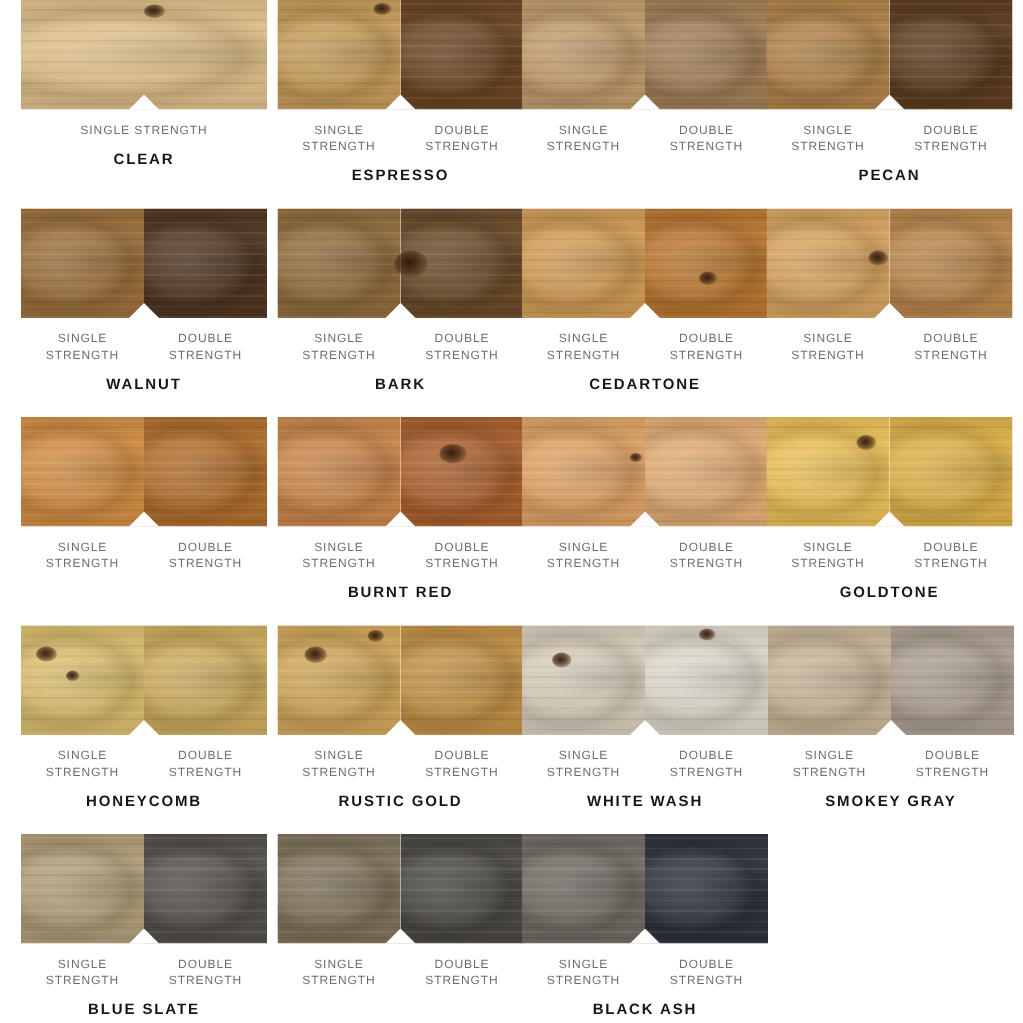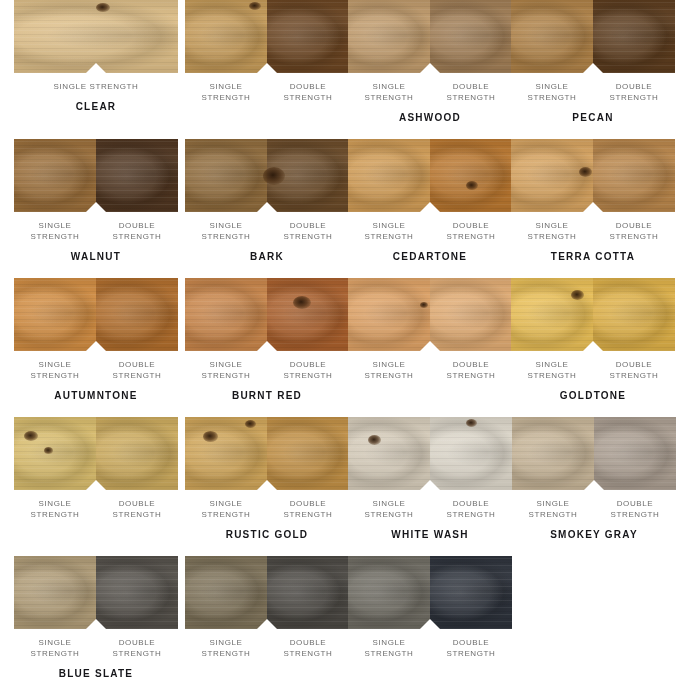--- a/index.html
+++ b/index.html
@@ -178,20 +178,21 @@
         </div>
         <div class="knot" style="left: 64px; top: 2px; width: 12px; height: 8px;"></div>
         <div class="notch"></div>
       </div>
       <div class="strength-row">
         <div class="strength">SINGLE
 STRENGTH</div>
         <div class="strength">DOUBLE
 STRENGTH</div>
       </div>
+      <div class="color-name">ESPRESSO</div>
     </div>
     <div class="swatch-card" style="left: 348px; top: 0px;">
       <div class="panel-wrap" style="height: 73px;">
         <div class="panel">
           <div class="half single">
             <div class="base" style="background: rgb(191, 154, 107);"></div>
             <div class="figure"></div>
             <div class="figure2"></div>
             <div class="grain"></div>
             <div class="shade"></div>
@@ -205,21 +206,20 @@
           </div>
         </div>
         <div class="notch"></div>
       </div>
       <div class="strength-row">
         <div class="strength">SINGLE
 STRENGTH</div>
         <div class="strength">DOUBLE
 STRENGTH</div>
       </div>
-      <div class="color-name">ASHWOOD</div>
     </div>
     <div class="swatch-card" style="left: 511px; top: 0px;">
       <div class="panel-wrap" style="height: 73px;">
         <div class="panel">
           <div class="half single">
             <div class="base" style="background: rgb(174, 129, 71);"></div>
             <div class="figure"></div>
             <div class="figure2"></div>
             <div class="grain"></div>
             <div class="shade"></div>
@@ -348,21 +348,20 @@
         </div>
         <div class="knot" style="left: 68px; top: 28px; width: 13px; height: 10px;"></div>
         <div class="notch"></div>
       </div>
       <div class="strength-row">
         <div class="strength">SINGLE
 STRENGTH</div>
         <div class="strength">DOUBLE
 STRENGTH</div>
       </div>
-      <div class="color-name">TERRA COTTA</div>
     </div>
     <div class="swatch-card" style="left: 14px; top: 278px;">
       <div class="panel-wrap" style="height: 73px;">
         <div class="panel">
           <div class="half single">
             <div class="base" style="background: rgb(208, 140, 66);"></div>
             <div class="figure"></div>
             <div class="figure2"></div>
             <div class="grain"></div>
             <div class="shade"></div>
@@ -376,21 +375,20 @@
           </div>
         </div>
         <div class="notch"></div>
       </div>
       <div class="strength-row">
         <div class="strength">SINGLE
 STRENGTH</div>
         <div class="strength">DOUBLE
 STRENGTH</div>
       </div>
-      <div class="color-name">AUTUMNTONE</div>
     </div>
     <div class="swatch-card" style="left: 185px; top: 278px;">
       <div class="panel-wrap" style="height: 73px;">
         <div class="panel">
           <div class="half single">
             <div class="base" style="background: rgb(200, 133, 74);"></div>
             <div class="figure"></div>
             <div class="figure2"></div>
             <div class="grain"></div>
             <div class="shade"></div>
@@ -492,20 +490,21 @@
         <div class="knot" style="left: 10px; top: 14px; width: 14px; height: 10px;"></div>
         <div class="knot" style="left: 30px; top: 30px; width: 9px; height: 7px;"></div>
         <div class="notch"></div>
       </div>
       <div class="strength-row">
         <div class="strength">SINGLE
 STRENGTH</div>
         <div class="strength">DOUBLE
 STRENGTH</div>
       </div>
+      <div class="color-name">HONEYCOMB</div>
     </div>
     <div class="swatch-card" style="left: 185px; top: 417px;">
       <div class="panel-wrap" style="height: 73px;">
         <div class="panel">
           <div class="half single">
             <div class="base" style="background: rgb(207, 165, 89);"></div>
             <div class="figure"></div>
             <div class="figure2"></div>
             <div class="grain"></div>
             <div class="shade"></div>
@@ -662,14 +661,15 @@
           </div>
         </div>
         <div class="notch"></div>
       </div>
       <div class="strength-row">
         <div class="strength">SINGLE
 STRENGTH</div>
         <div class="strength">DOUBLE
 STRENGTH</div>
       </div>
+      <div class="color-name">BLACK ASH</div>
     </div>
   </div>
 
 </body></html>

